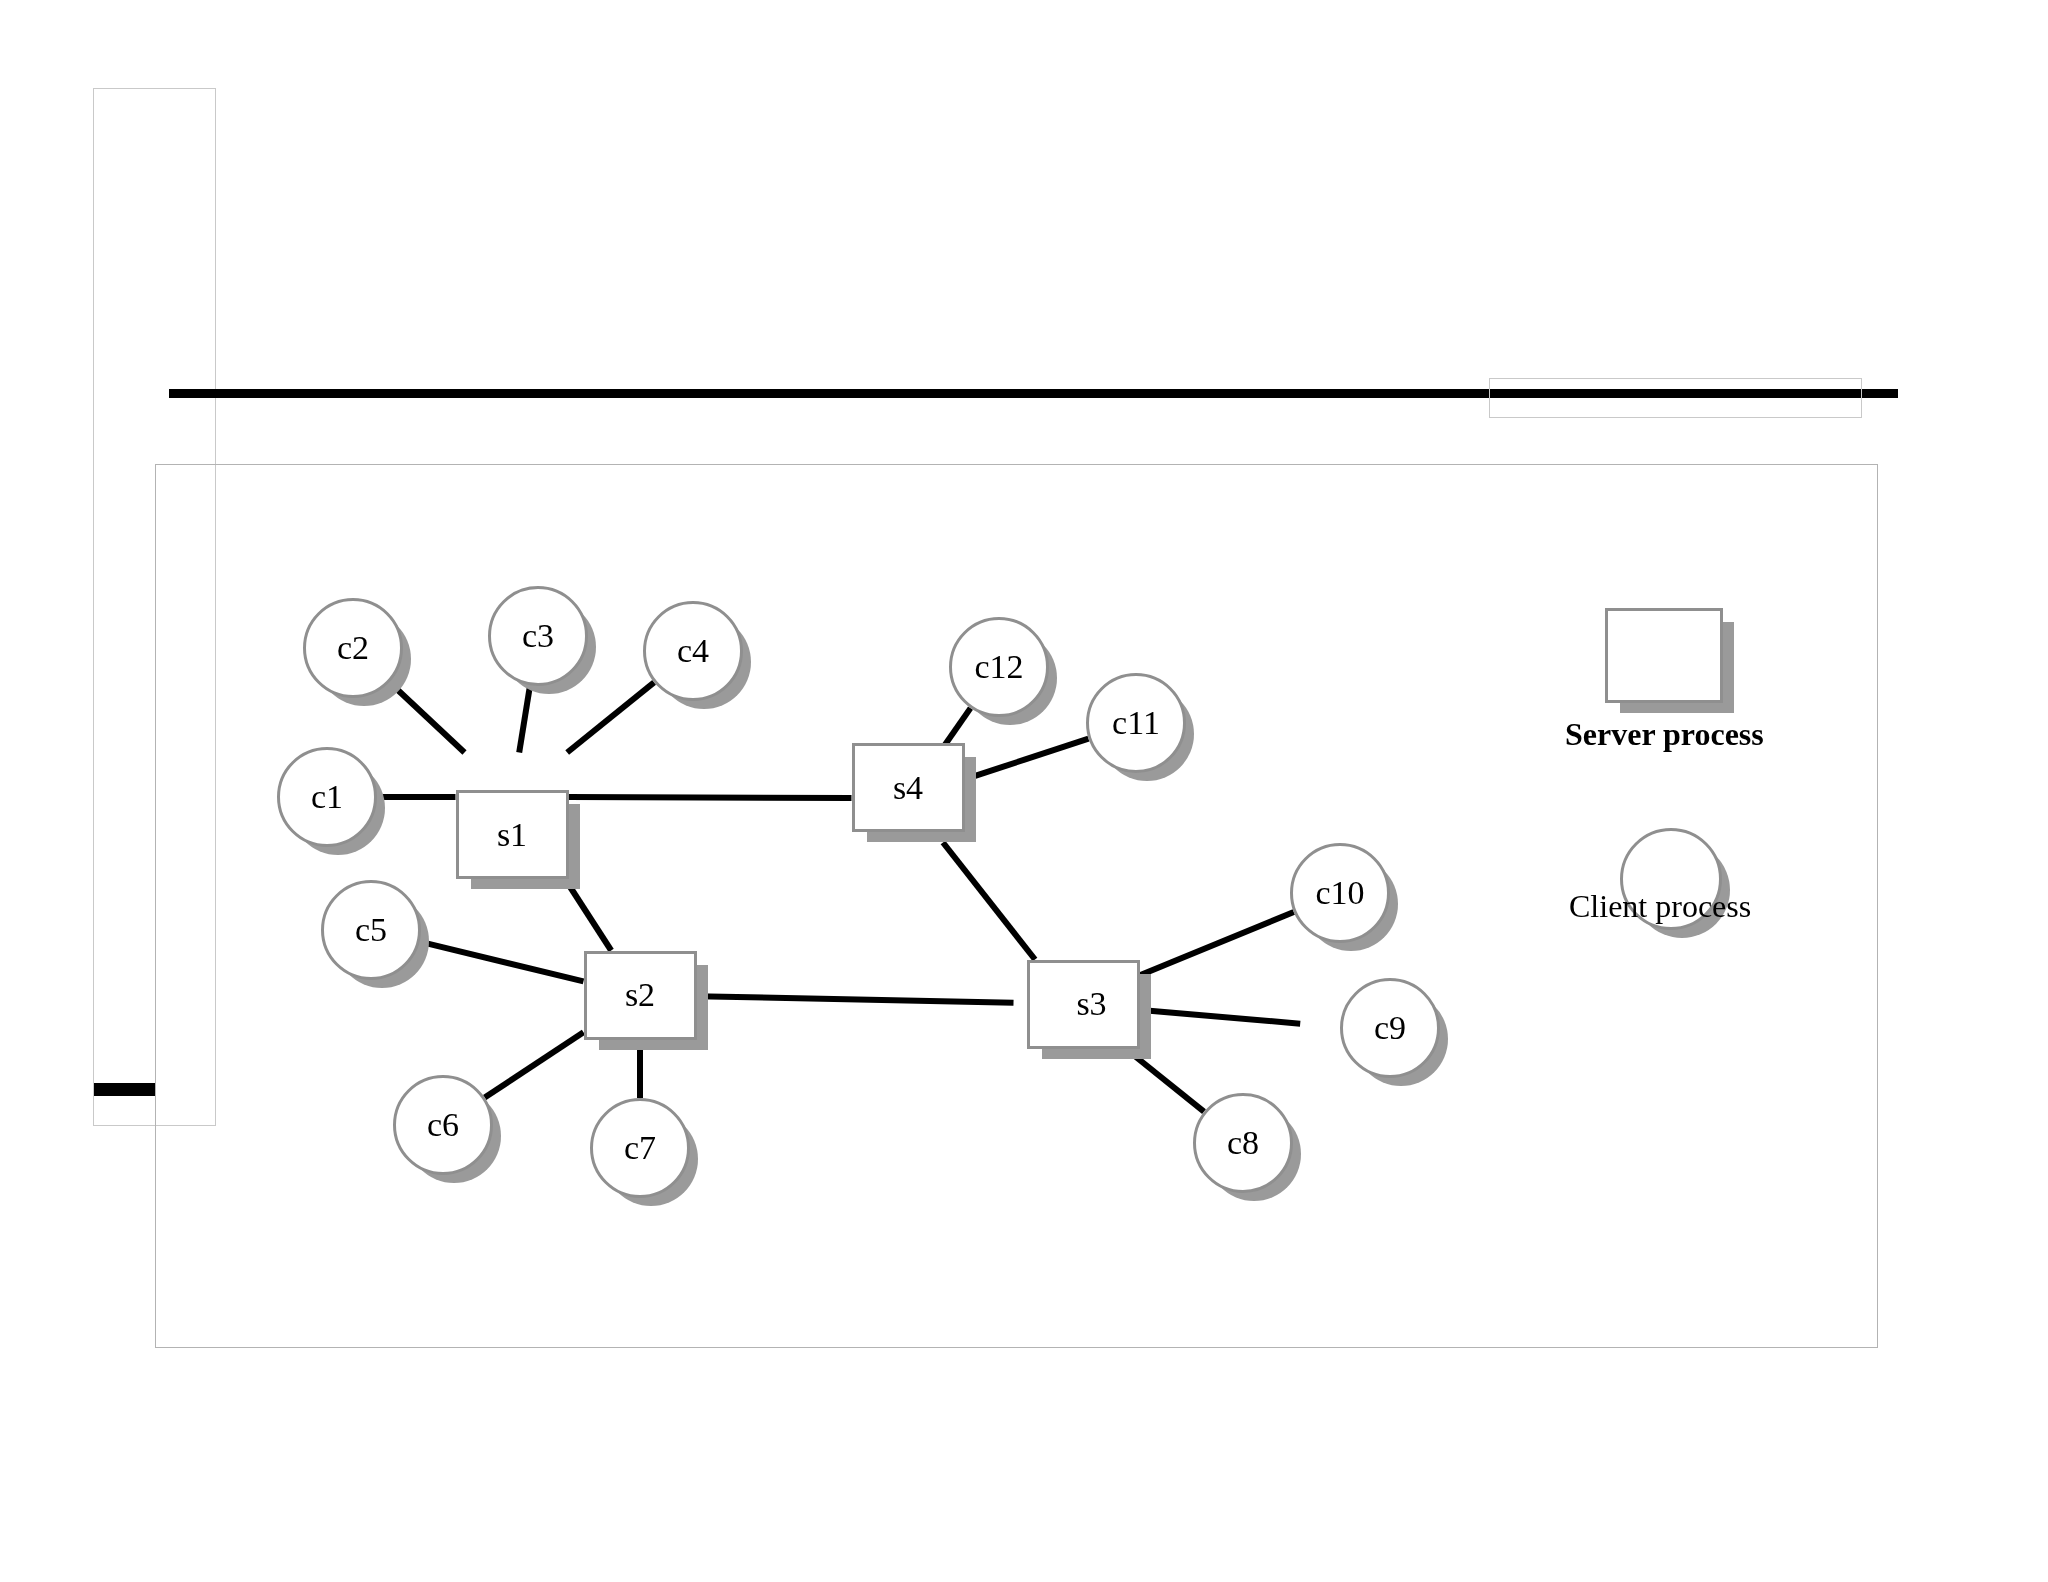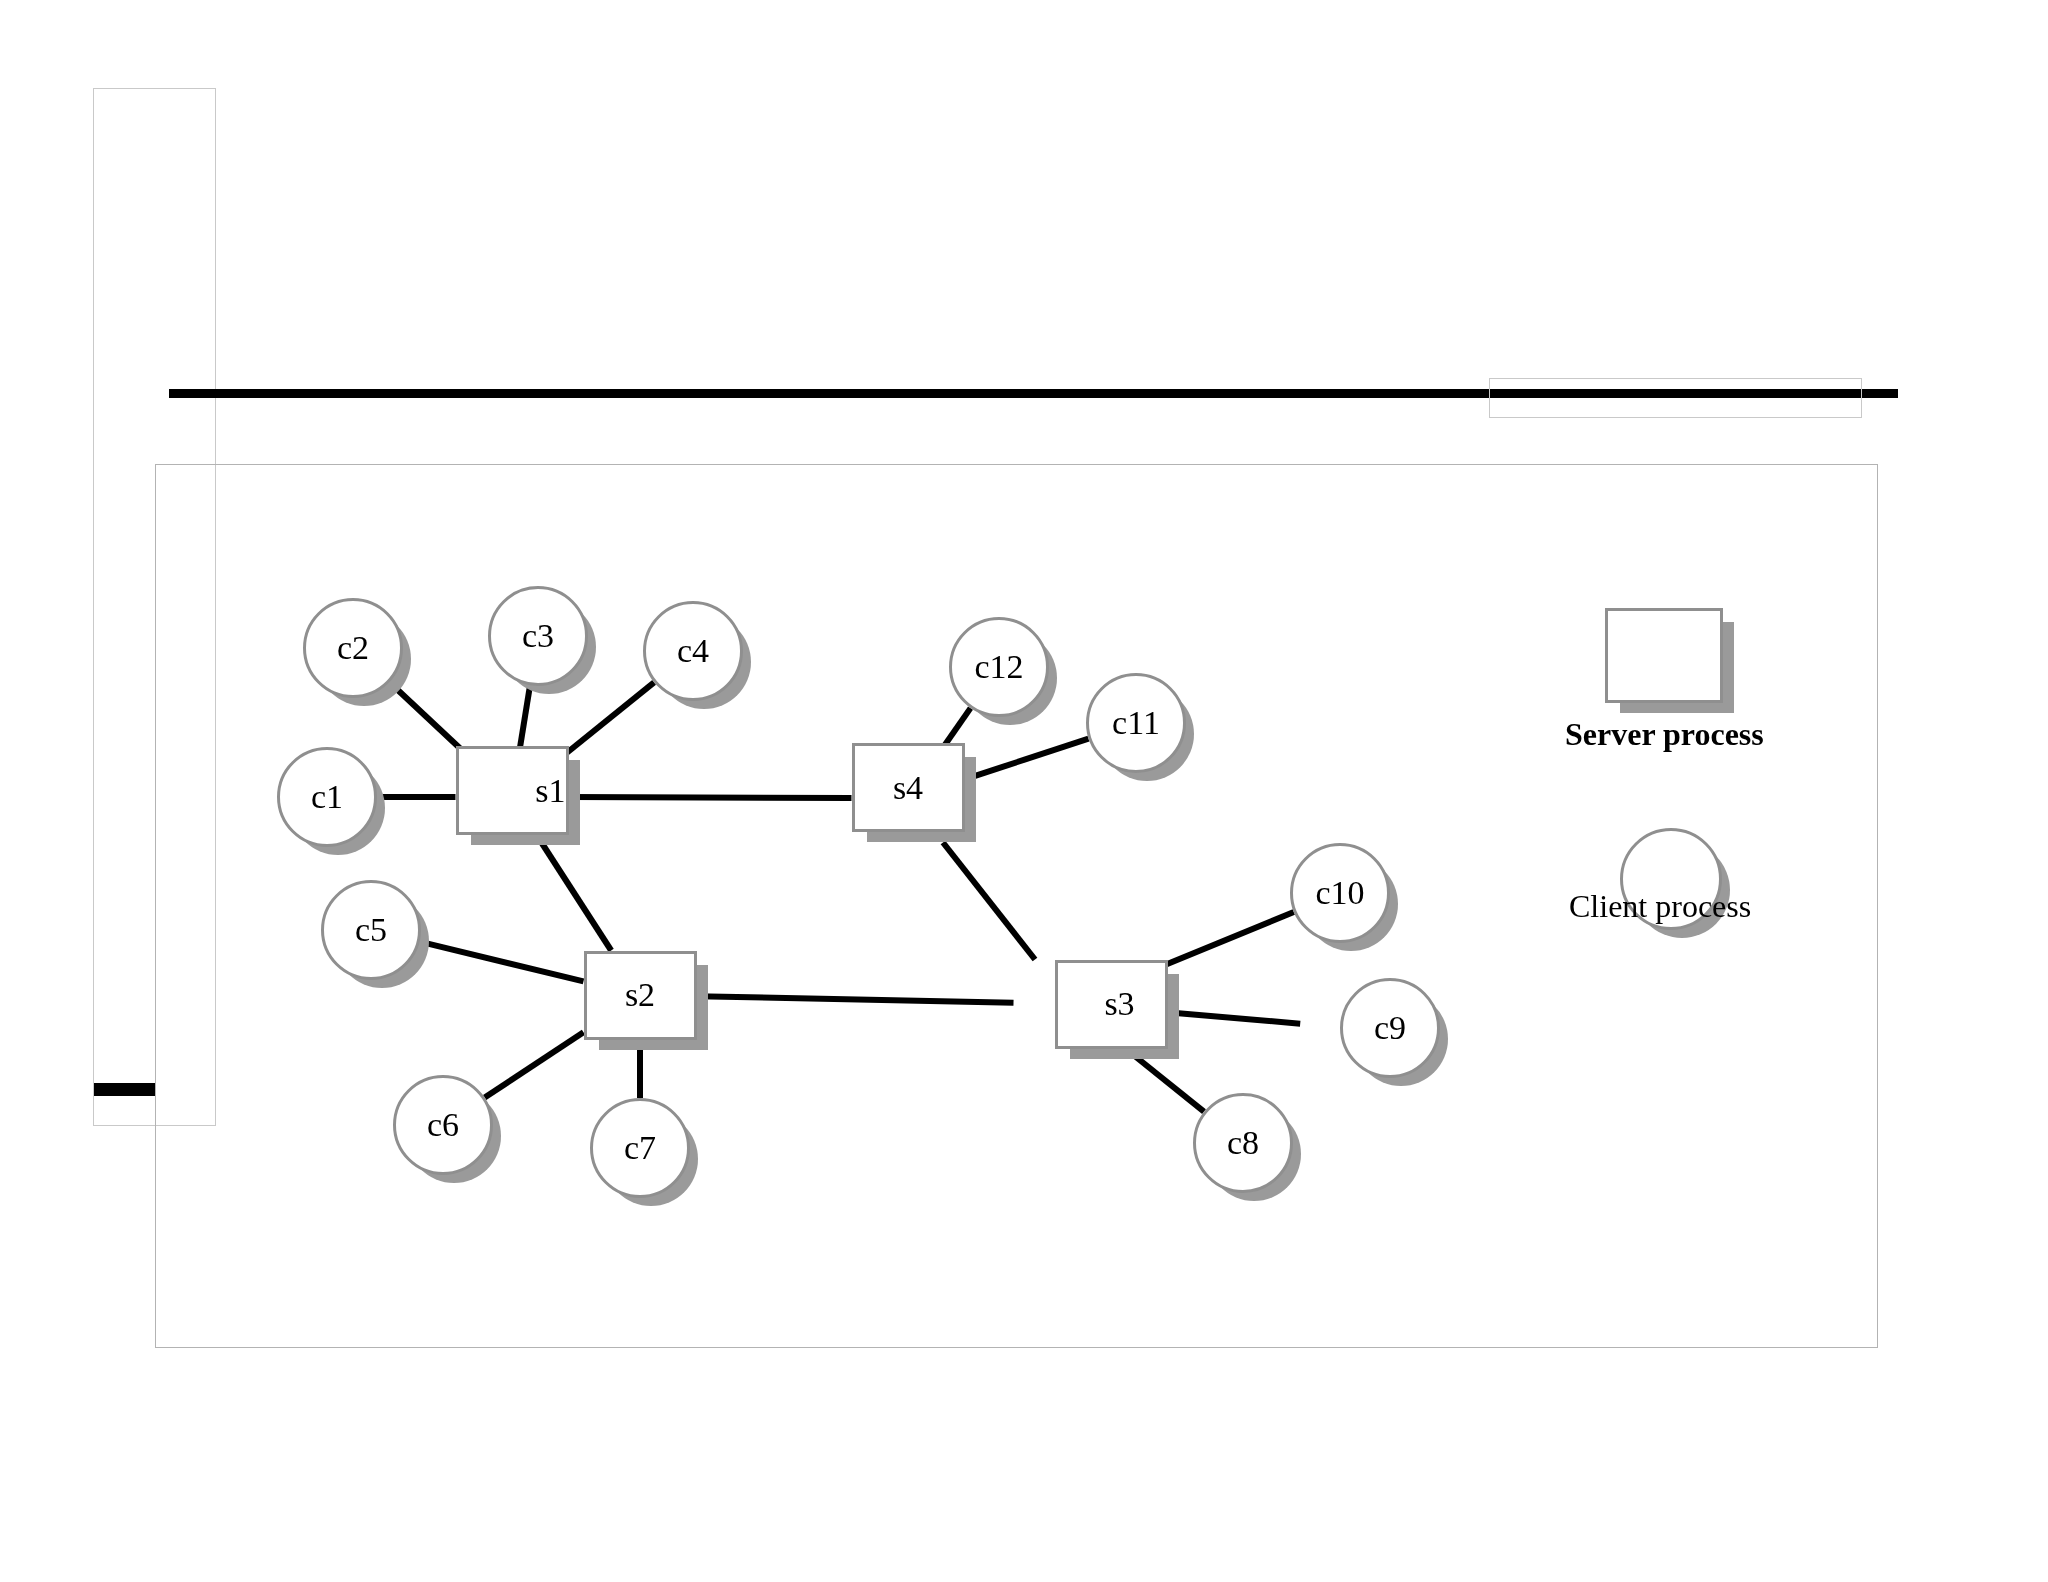--- a/index.html
+++ b/index.html
@@ -187,27 +187,27 @@
         <line x1="943.0" y1="842.5" x2="1035.0" y2="959.5" stroke="#000000" stroke-width="6" stroke-linecap="butt"></line>
         <line x1="1088.5" y1="738.6" x2="964.5" y2="779.4" stroke="#000000" stroke-width="6" stroke-linecap="butt"></line>
         <line x1="970.5" y1="708.1" x2="938.9" y2="753.5" stroke="#000000" stroke-width="6" stroke-linecap="butt"></line>
         <line x1="1204.0" y1="1111.7" x2="1125.4" y2="1048.5" stroke="#000000" stroke-width="6" stroke-linecap="butt"></line>
         <line x1="1300.2" y1="1023.7" x2="1126.5" y2="1008.8" stroke="#000000" stroke-width="6" stroke-linecap="butt"></line>
         <line x1="1293.8" y1="912.0" x2="1126.5" y2="980.8" stroke="#000000" stroke-width="6" stroke-linecap="butt"></line>
       </svg>
   </div>
 
   <div id="nodes-layer">
-      <div class="node node-rect" style="left: 455.5px; top: 746px; justify-content: flex-end;">
+      <div class="node node-rect" style="left: 455.5px; top: 790px;">
         <span class="node-label">s1</span>
       </div>
       <div class="node node-rect" style="left: 583.5px; top: 950.5px;">
         <span class="node-label">s2</span>
       </div>
-      <div class="node node-rect" style="left: 1055px; top: 959.5px; padding-left: 16px;">
+      <div class="node node-rect" style="left: 1027px; top: 959.5px; padding-left: 16px;">
         <span class="node-label">s3</span>
       </div>
       <div class="node node-rect" style="left: 851.5px; top: 743px;">
         <span class="node-label">s4</span>
       </div>
       <div class="node node-circle" style="left: 277px; top: 747px;">
         <span class="node-label">c1</span>
       </div>
       <div class="node node-circle" style="left: 303px; top: 598px;">
         <span class="node-label">c2</span>

